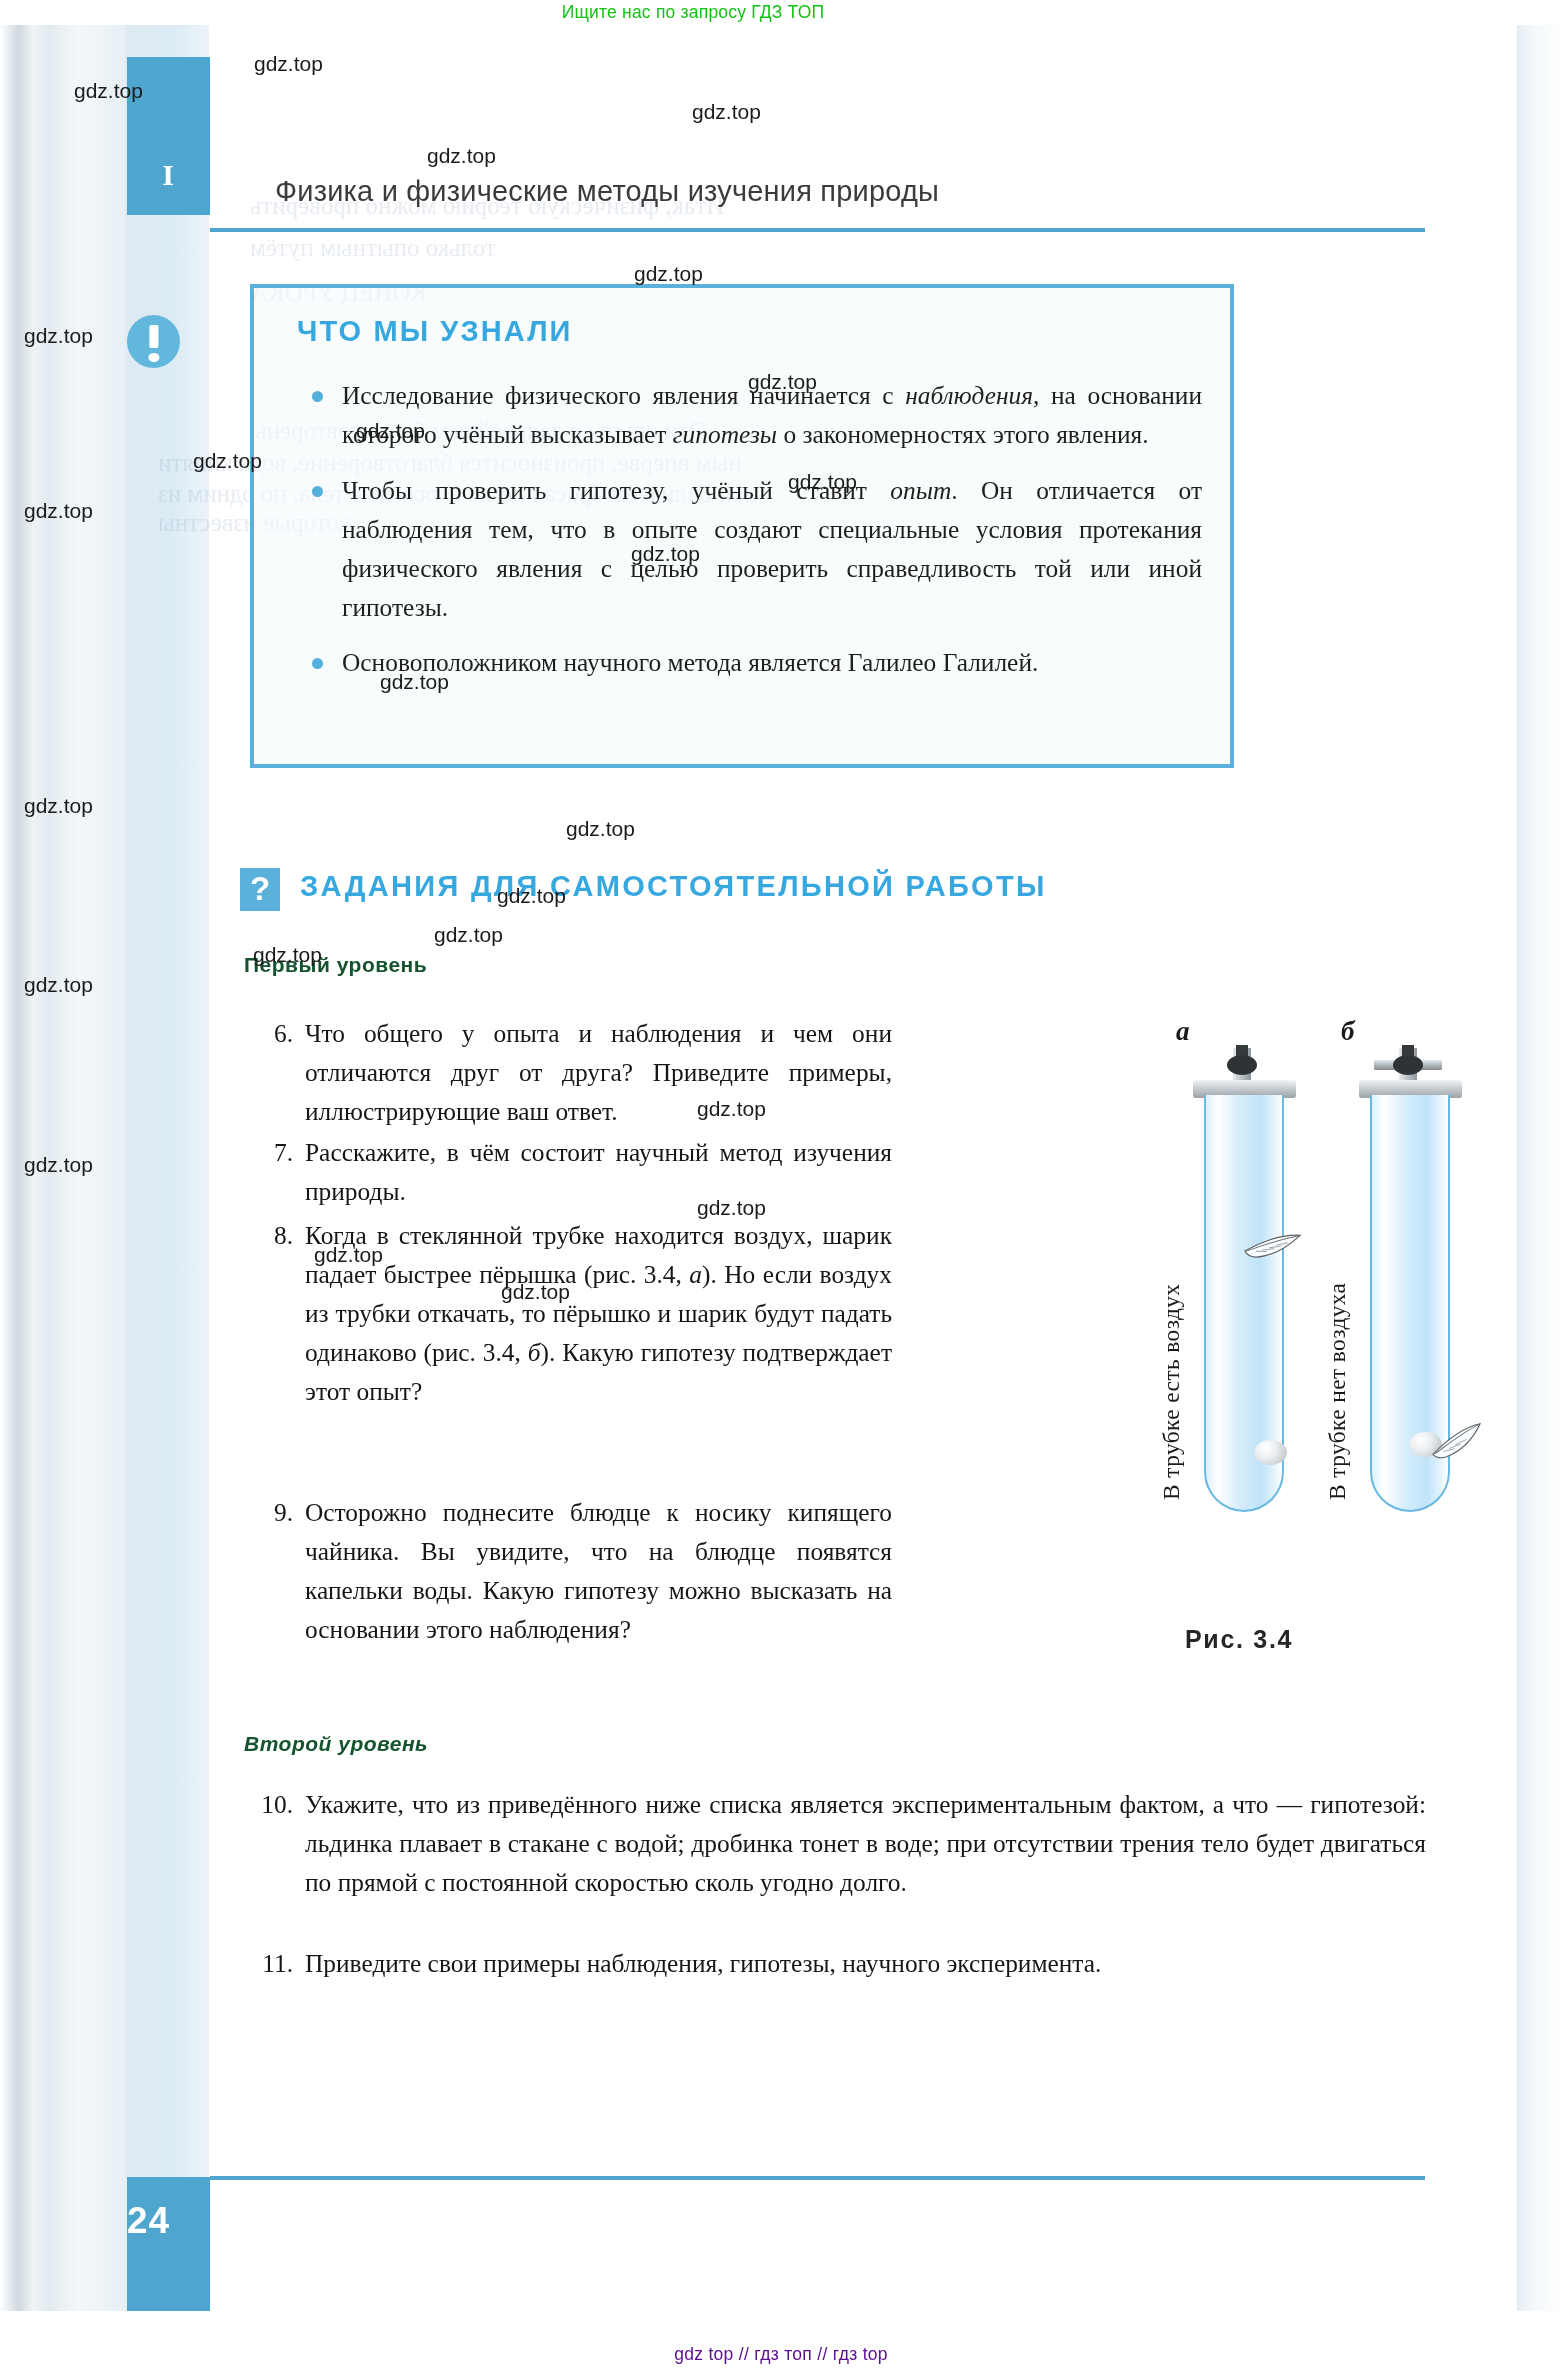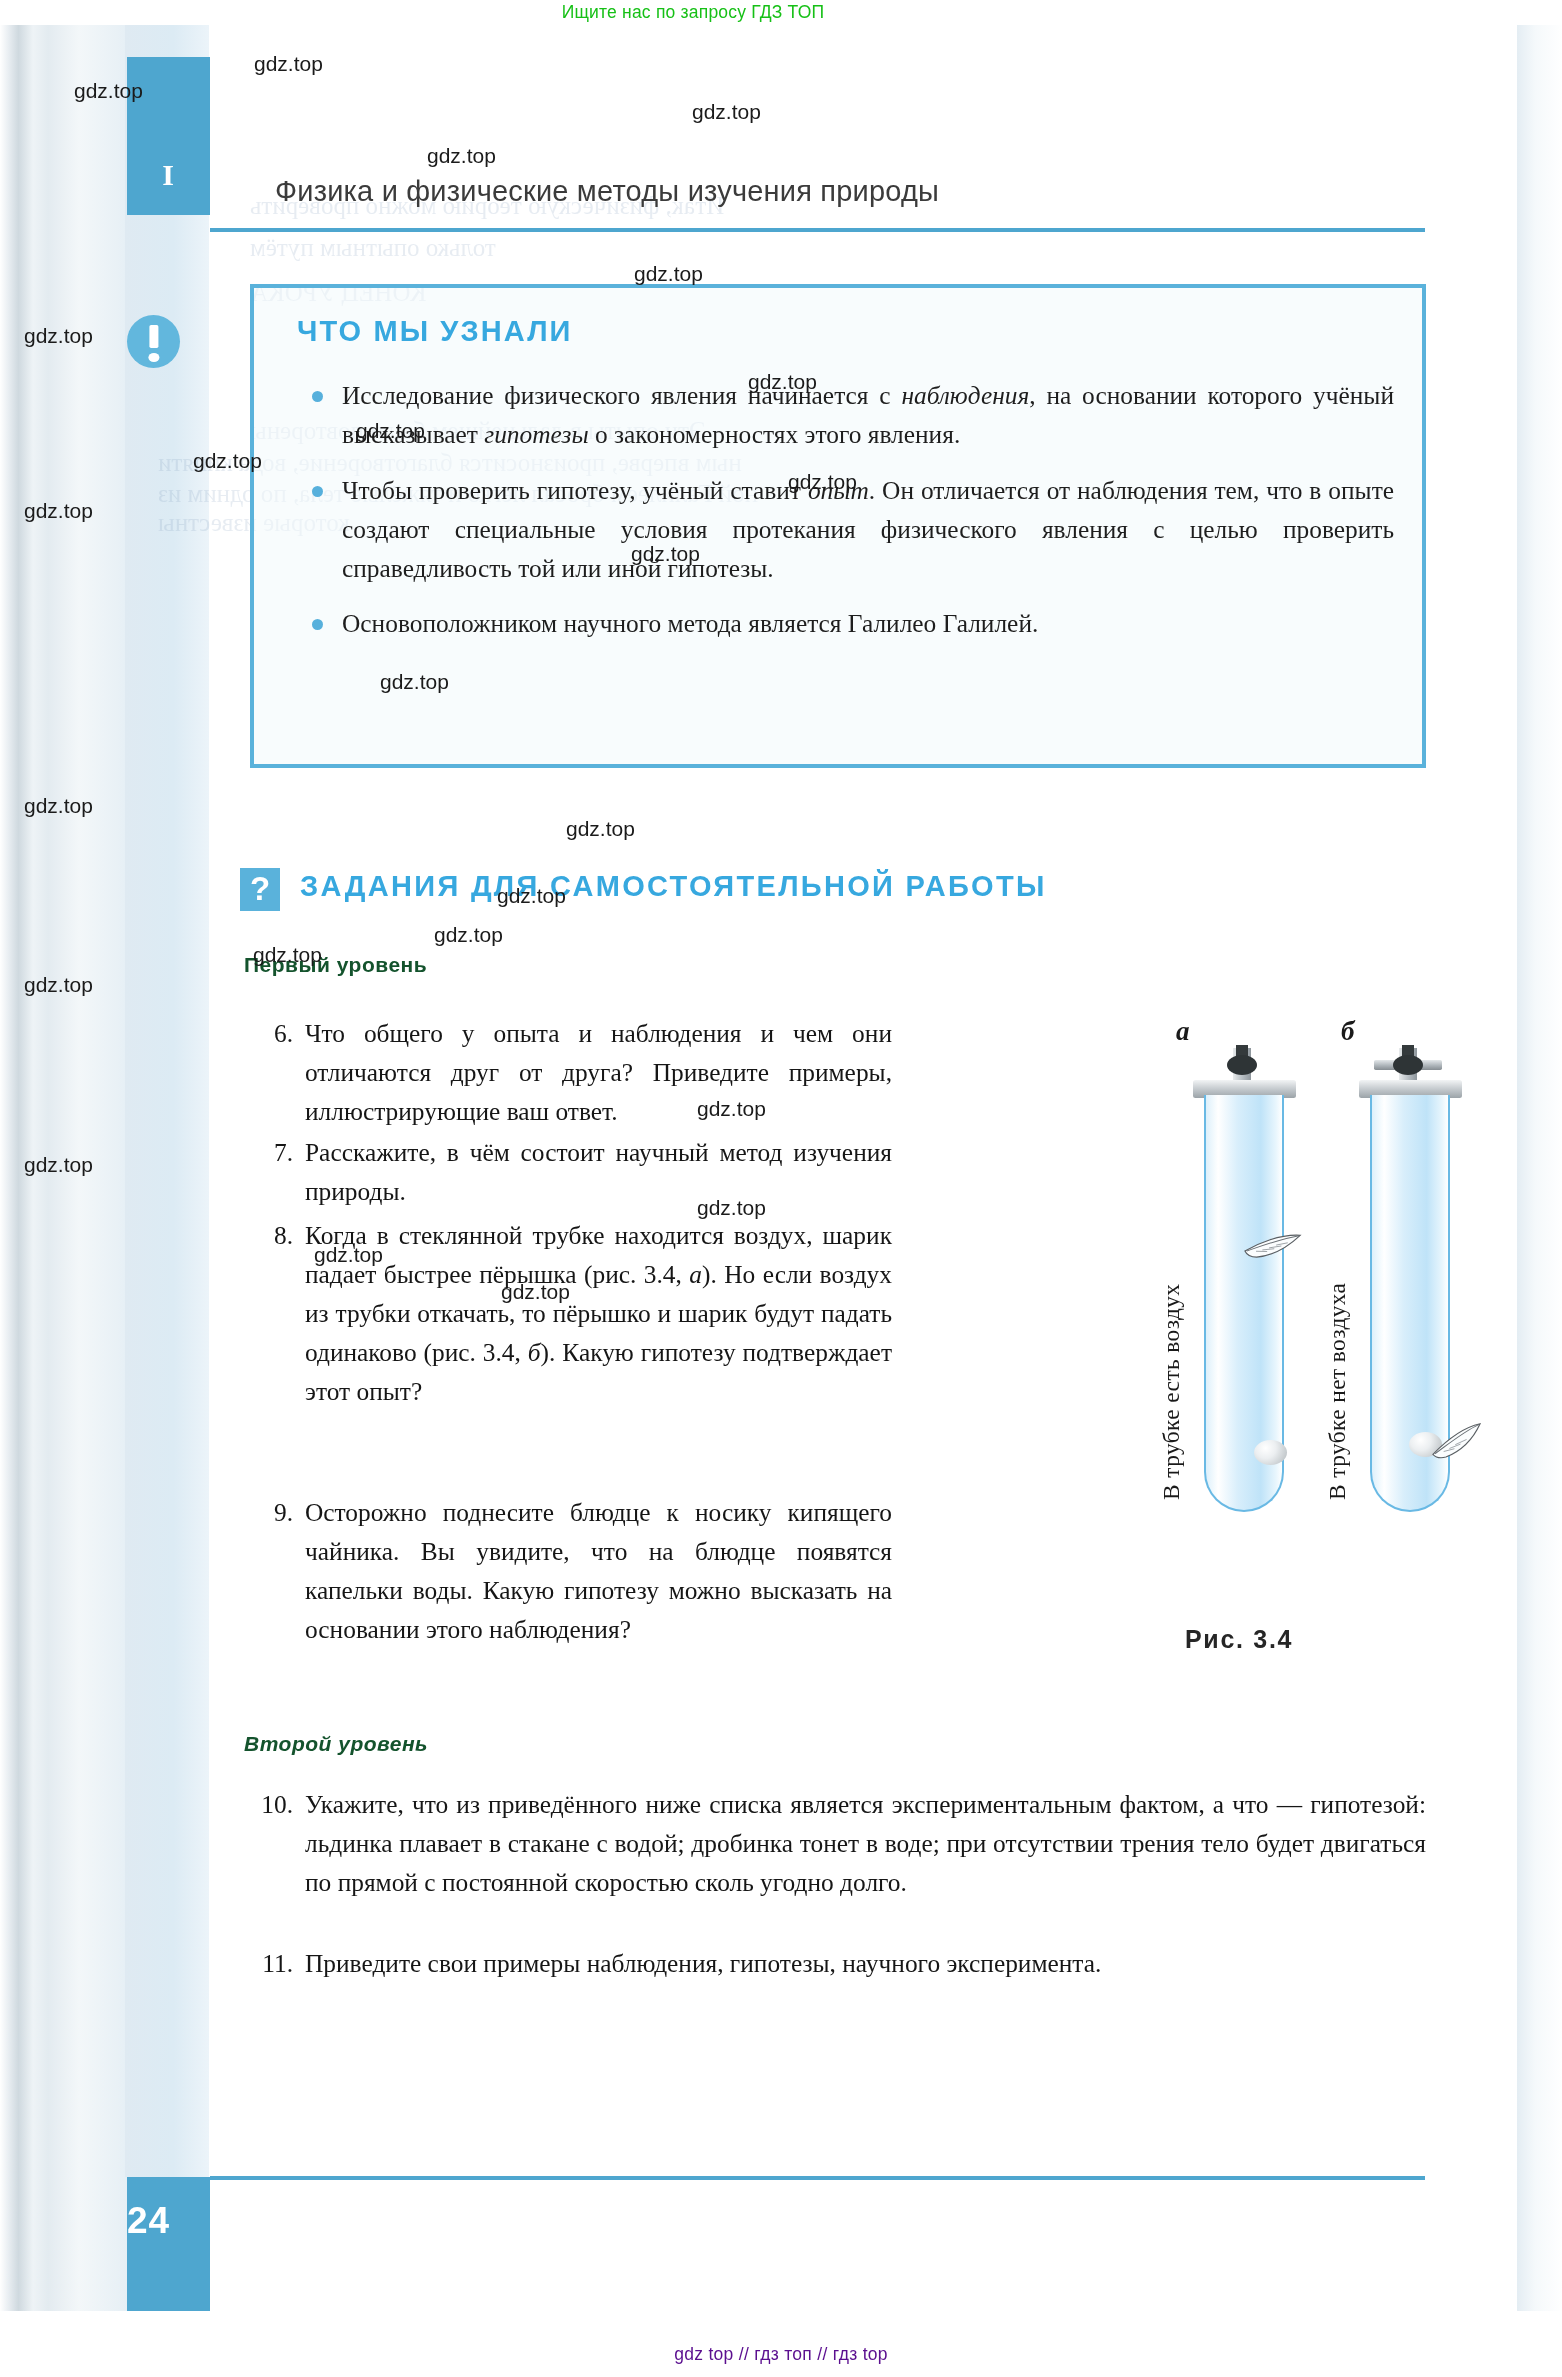--- a/index.html
+++ b/index.html
@@ -105,21 +105,21 @@
     display: block;
   }
   .excl-icon i::after {
     content: ""; position: absolute; left: -0.8px; top: 27.5px;
     width: 11px; height: 9.2px; border-radius: 50%; background: #ffffff;
   }
 
   
   .summary-box {
     position: absolute; left: 250px; top: 259px;
-    width: 1176px; height: 484px;
+    width: 984px; height: 484px;
     border: 4.2px solid #5ab2db;
     background: rgba(243,249,252,0.55);
   }
   .summary-title {
     position: absolute; left: 43px; top: 27px;
     font-family: "Liberation Sans", sans-serif;
     font-size: 29px; font-weight: 700;
     color: #37a8df;
     letter-spacing: 2.1px;
   }

